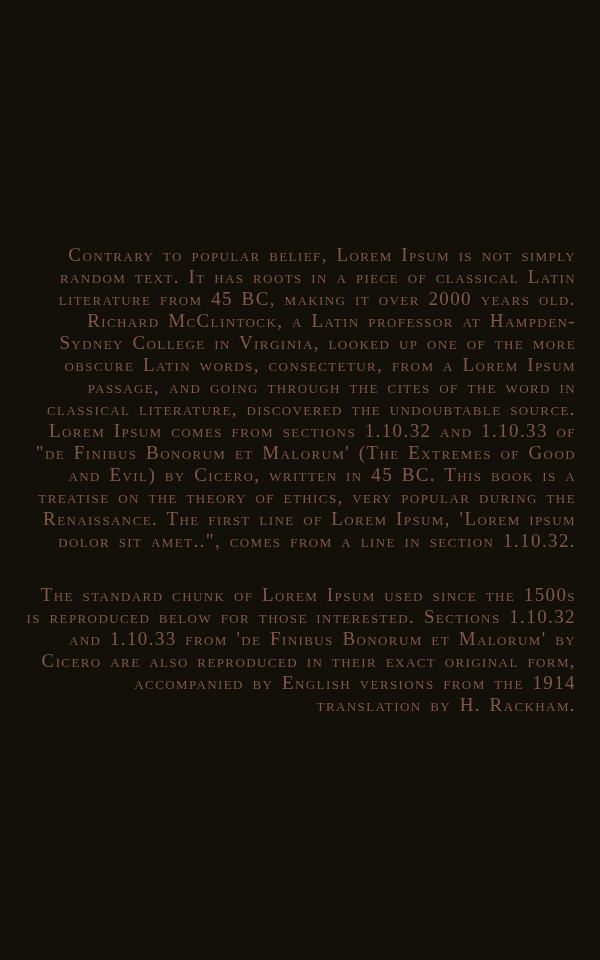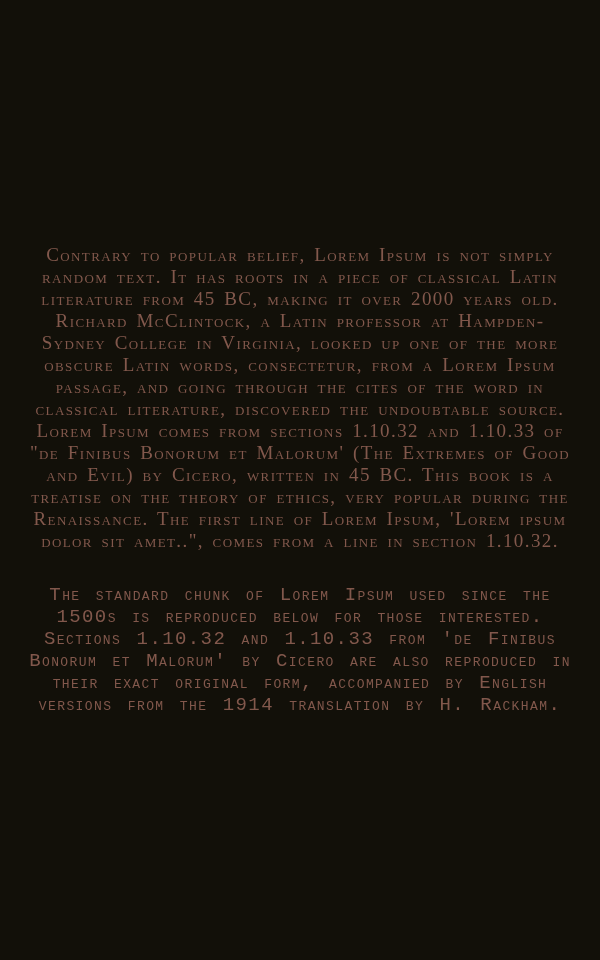--- a/index.html
+++ b/index.html
@@ -20,25 +20,24 @@
     justify-content: center;
   }
   .lorem-info {
     width: 552px;
     color: var(--text);
     font-variant: small-caps;
     font-size: 19px;
     line-height: 22px;
     letter-spacing: 1.4px;
     word-spacing: 2.5px;
-    text-align: center;
+    text-align: right;
   }
   .lorem-info p + p {
     margin-top: 32px;
-    font-family: Liberation Mono, monospace;
   }
 </style>
 </head>
 <body>
 
 <div class="lorem-info">
   <p>Contrary to popular belief, Lorem Ipsum is not simply random text. It has roots in a piece of classical Latin literature from 45 BC, making it over 2000 years old. Richard McClintock, a Latin professor at Hampden-Sydney College in Virginia, looked up one of the more obscure Latin words, consectetur, from a Lorem Ipsum passage, and going through the cites of the word in classical literature, discovered the undoubtable source. Lorem Ipsum comes from sections 1.10.32 and 1.10.33 of "de Finibus Bonorum et Malorum' (The Extremes of Good and Evil) by Cicero, written in 45 BC. This book is a treatise on the theory of ethics, very popular during the Renaissance. The first line of Lorem Ipsum, 'Lorem ipsum dolor sit amet..", comes from a line in section 1.10.32.</p>
   <p>The standard chunk of Lorem Ipsum used since the 1500s is reproduced below for those interested. Sections 1.10.32 and 1.10.33 from 'de Finibus Bonorum et Malorum' by Cicero are also reproduced in their exact original form, accompanied by English versions from the 1914 translation by H. Rackham.</p>
 </div>
 

